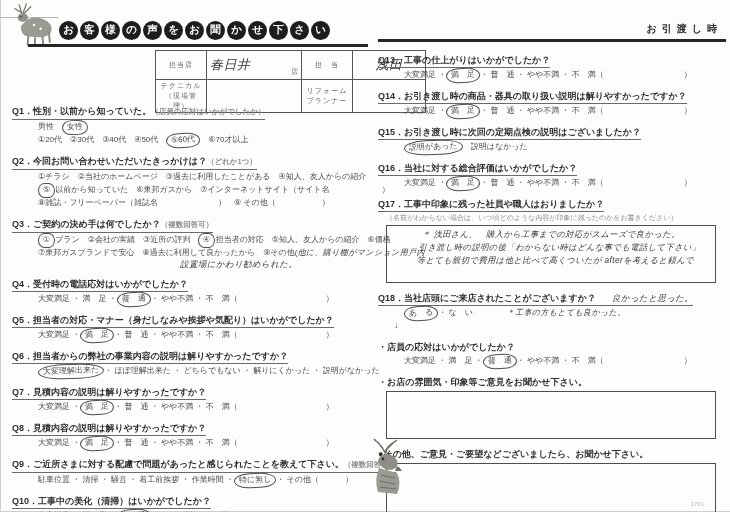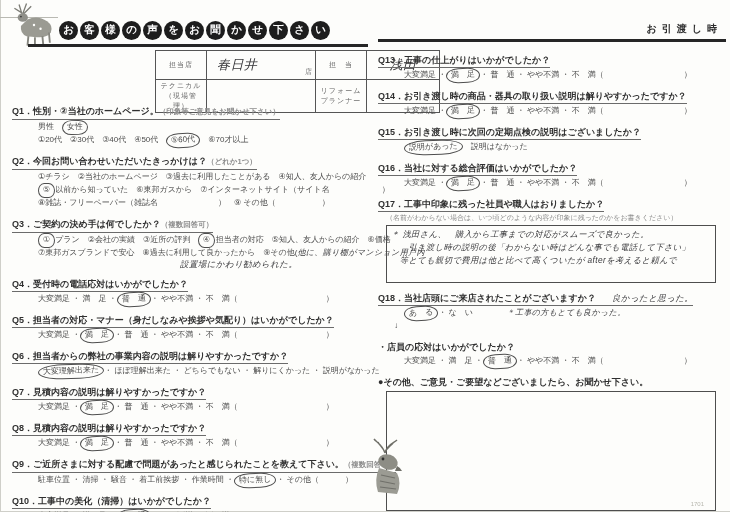--- a/index.html
+++ b/index.html
@@ -13,21 +13,21 @@
   .bubble{display:inline-flex;width:19px;height:19px;border-radius:50%;background:#1d1d1d;color:#fff;
           font-size:10.5px;font-weight:bold;align-items:center;justify-content:center;margin-right:2px;}
   #header-rule{position:absolute;top:44px;left:28px;width:340px;height:3px;background:#262626;}
   
   #col-right .sec-head{text-align:right;font-size:10px;font-weight:bold;letter-spacing:5px;color:#2e2e2e;
           border-bottom:3px solid #262626;padding:0 4px 3px 0;margin-bottom:7px;}
   
   #staff{position:absolute;top:50px;left:155px;border-collapse:collapse;}
   #staff td{border:1px solid #555;font-size:7px;color:#666;vertical-align:middle;}
   #staff td.lbl{width:46px;text-align:center;padding:1px 2px;letter-spacing:1px;}
-  #staff td.v1{width:88px;position:relative;padding:1px 10px;}
+  #staff td.v1{width:88px;position:relative;padding:1px 3px;}
   #staff td.v2{width:66px;padding:1px 3px;text-align:center;}
   #staff tr.r1 td{height:26px;}
   #staff tr.r2 td{height:18px;}
   .suffix{position:absolute;right:3px;bottom:2px;font-size:7px;color:#777;}
   
   #col-left{position:absolute;left:12px;top:100px;width:358px;}
   #col-right{position:absolute;left:378px;top:22px;width:348px;}
   .q{margin-bottom:4px;}
   .qt{display:inline-block;border-bottom:1px solid #6b6b6b;padding-bottom:1px;white-space:nowrap;line-height:12px;}
   .qt.plain{border-bottom:none;}
@@ -86,46 +86,47 @@
     <tr class="r2">
       <td class="lbl">テクニカル（現場管理）</td>
       <td class="v1"></td>
       <td class="lbl">リフォームプランナー</td>
       <td class="v2"></td>
     </tr>
   </tbody>
     </table>
 
   <div id="col-left">
-      <div class="q"><div class="qt"><span class="qtitle">Q1．性別・②当社のホームページ。</span><span class="qnote">（印象等ご意見をお聞かせ下さい）</span></div><div class="optline"><span class="opt">男性　</span><span class="circ">女性</span></div><div class="optline"><span class="opt">①20代　②30代　③40代　④50代　</span><span class="circ">⑤60代</span><span class="opt">　⑥70才以上</span></div></div>
+      <div class="q"><div class="qt"><span class="qtitle">Q1．性別・以前から知っていた。</span><span class="qnote">（店員の応対はいかがでしたか）</span></div><div class="optline"><span class="opt">男性　</span><span class="circ">女性</span></div><div class="optline"><span class="opt">①20代　②30代　③40代　④50代　</span><span class="circ">⑤60代</span><span class="opt">　⑥70才以上</span></div></div>
       <div class="q"><div class="qt"><span class="qtitle">Q2．今回お問い合わせいただいたきっかけは？</span><span class="qnote">（どれか1つ）</span></div><div class="optline"><span class="opt">①チラシ　②当社のホームページ　③過去に利用したことがある　④知人、友人からの紹介</span></div><div class="optline"><span class="circ">⑤</span><span class="opt">以前から知っていた　⑥東邦ガスから　⑦インターネットサイト（サイト名</span><span class="blank" style="width: 52px;"></span><span class="opt">）</span></div><div class="optline"><span class="opt">⑧雑誌・フリーペーパー（雑誌名</span><span class="blank" style="width: 60px;"></span><span class="opt">）　⑨ その他（</span><span class="blank" style="width: 46px;"></span><span class="opt">）</span></div></div>
       <div class="q"><div class="qt"><span class="qtitle">Q3．ご契約の決め手は何でしたか？</span><span class="qnote">（複数回答可）</span></div><div class="optline"><span class="circ">①</span><span class="opt">プラン　②会社の実績　③近所の評判　</span><span class="circ">④</span><span class="opt">担当者の対応　⑤知人、友人からの紹介　⑥価格</span></div><div class="optline"><span class="opt">⑦東邦ガスブランドで安心　⑧過去に利用して良かったから　⑨その他(</span><span class="hw">他に、購り棚がマンション用戸内</span></div><div class="hw afterhw" style="margin-left: 168px;">設置場にかわり勧められた。</div></div>
       <div class="q"><div class="qt"><span class="qtitle">Q4．受付時の電話応対はいかがでしたか？</span></div><div class="optline"><span class="opt">大変満足 ・ 満　足 ・</span><span class="circ">普　通</span><span class="opt">・ やや不満 ・ 不　満（</span><span class="blank" style="width: 88px;"></span><span class="opt">）</span></div></div>
       <div class="q"><div class="qt"><span class="qtitle">Q5．担当者の対応・マナー（身だしなみや挨拶や気配り）はいかがでしたか？</span></div><div class="optline"><span class="opt">大変満足 ・</span><span class="circ">満　足</span><span class="opt">・ 普　通 ・ やや不満 ・ 不　満（</span><span class="blank" style="width: 88px;"></span><span class="opt">）</span></div></div>
       <div class="q"><div class="qt"><span class="qtitle">Q6．担当者からの弊社の事業内容の説明は解りやすかったですか？</span></div><div class="optline"><span class="circ">大変理解出来た</span><span class="opt">・ ほぼ理解出来た ・ どちらでもない ・ 解りにくかった ・ 説明がなかった</span></div></div>
       <div class="q"><div class="qt"><span class="qtitle">Q7．見積内容の説明は解りやすかったですか？</span></div><div class="optline"><span class="opt">大変満足 ・</span><span class="circ">満　足</span><span class="opt">・ 普　通 ・ やや不満 ・ 不　満（</span><span class="blank" style="width: 88px;"></span><span class="opt">）</span></div></div>
       <div class="q"><div class="qt"><span class="qtitle">Q8．見積内容の説明は解りやすかったですか？</span></div><div class="optline"><span class="opt">大変満足 ・</span><span class="circ">満　足</span><span class="opt">・ 普　通 ・ やや不満 ・ 不　満（</span><span class="blank" style="width: 88px;"></span><span class="opt">）</span></div></div>
       <div class="q"><div class="qt"><span class="qtitle">Q9．ご近所さまに対する配慮で問題があったと感じられたことを教えて下さい。</span><span class="qnote">（複数回答可）</span></div><div class="optline"><span class="opt">駐車位置 ・ 清掃 ・ 騒音 ・ 着工前挨拶 ・ 作業時間 ・</span><span class="circ">特に無し</span><span class="opt">・ その他（</span><span class="blank" style="width: 26px;"></span><span class="opt">）</span></div></div>
       <div class="q"><div class="qt"><span class="qtitle">Q10．工事中の美化（清掃）はいかがでしたか？</span></div><div class="optline"><span class="opt">大変満足 ・ 満　足 ・</span><span class="circ">普　通</span><span class="opt">・ やや不満 ・ 不　満（</span><span class="opt">）</span></div></div>
     </div>
 
   <div id="col-right">
     <div class="sec-head">お引渡し時</div>
     <div id="right-questions">
         <div class="q"><div class="qt"><span class="qtitle">Q13．工事の仕上がりはいかがでしたか？</span></div><div class="optline"><span class="opt">大変満足 ・</span><span class="circ">満　足</span><span class="opt">・ 普　通 ・ やや不満 ・ 不　満（</span><span class="blank" style="width: 80px;"></span><span class="opt">）</span></div></div>
         <div class="q"><div class="qt"><span class="qtitle">Q14．お引き渡し時の商品・器具の取り扱い説明は解りやすかったですか？</span></div><div class="optline"><span class="opt">大変満足 ・</span><span class="circ">満　足</span><span class="opt">・ 普　通 ・ やや不満 ・ 不　満（</span><span class="blank" style="width: 80px;"></span><span class="opt">）</span></div></div>
         <div class="q"><div class="qt"><span class="qtitle">Q15．お引き渡し時に次回の定期点検の説明はございましたか？</span></div><div class="optline"><span class="circ">説明があった</span><span class="opt">　説明はなかった</span></div></div>
         <div class="q"><div class="qt"><span class="qtitle">Q16．当社に対する総合評価はいかがでしたか？</span></div><div class="optline"><span class="opt">大変満足 ・</span><span class="circ">満　足</span><span class="opt">・ 普　通 ・ やや不満 ・ 不　満（</span><span class="blank" style="width: 80px;"></span><span class="opt">）</span></div></div>
-        <div class="q"><div class="qt"><span class="qtitle">Q17．工事中印象に残った社員や職人はおりましたか？</span></div><div class="note-line">（名前がわからない場合は、いつ頃どのような内容が印象に残ったのかをお書きください）</div><div class="wbox" style="min-height: 52px;">
+        <div class="q"><div class="qt"><span class="qtitle">Q17．工事中印象に残った社員や職人はおりましたか？</span></div><div class="note-line">（名前がわからない場合は、いつ頃どのような内容が印象に残ったのかをお書きください）</div><div class="wbox" style="min-height: 52px; text-align: center;">
             <div class="hwline hw">＊ 浅田さん、　購入から工事までの対応がスムーズで良かった。</div>
             <div class="hwline hw">　　引き渡し時の説明の後「わからない時はどんな事でも電話して下さい」</div>
             <div class="hwline hw">　等とても親切で費用は他と比べて高くついたが afterを考えると頼んで</div>
           </div></div>
         <div class="q"><div class="qt"><span class="qtitle">Q18．当社店頭にご来店されたことがございますか？</span><span class="hw side-hw">良かったと思った。</span></div><div class="optline"><span class="circ">あ　る</span><span class="opt">・ な　い</span><span class="hw">　　　　＊工事の方もとても良かった。</span></div><div class="optline" style="margin-left: 16px;"><span class="hw">↓</span></div></div>
         <div class="q"><div class="qt plain"><span class="qtitle">・店員の応対はいかがでしたか？</span></div><div class="optline"><span class="opt">大変満足 ・ 満　足 ・</span><span class="circ">普　通</span><span class="opt">・ やや不満 ・ 不　満（</span><span class="blank" style="width: 80px;"></span><span class="opt">）</span></div></div>
+        <div class="q"><div class="qt plain"><span class="qtitle">・お店の雰囲気・印象等ご意見をお聞かせ下さい。</span></div><div class="wbox" style="min-height: 42px;"></div></div>
         <div class="q"><div class="qt plain"><span class="qtitle">●その他、ご意見・ご要望などございましたら、お聞かせ下さい。</span></div><div class="wbox" style="min-height: 114px;"></div></div>
       </div>
 
   </div>
 
   <svg id="deer-bottom" viewBox="0 0 38 60">
     <g stroke="#6f6f68" stroke-width="1.4" fill="none">
       <path d="M14,16 C11,7 5,5 3,2 M14,16 C16,7 23,6 26,3 M14,16 C12,10 8,8 7,5 M14,16 C16,10 20,9 22,6"></path>
     </g>
     <ellipse cx="17" cy="25" rx="10" ry="7.5" fill="#8d8d85" transform="rotate(18 17 25)"></ellipse>

